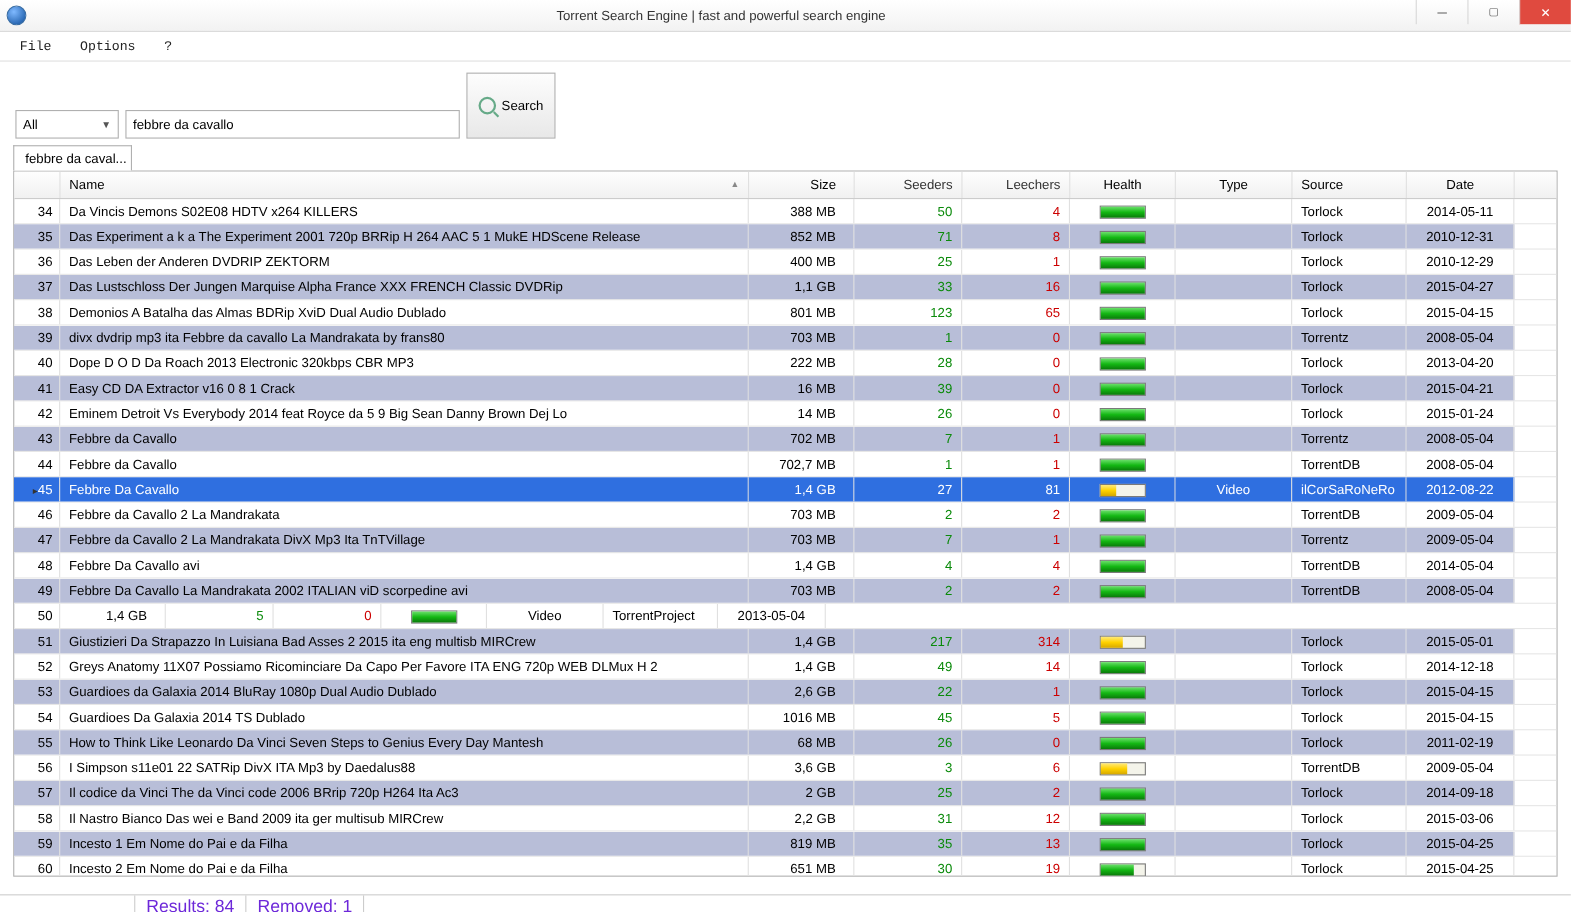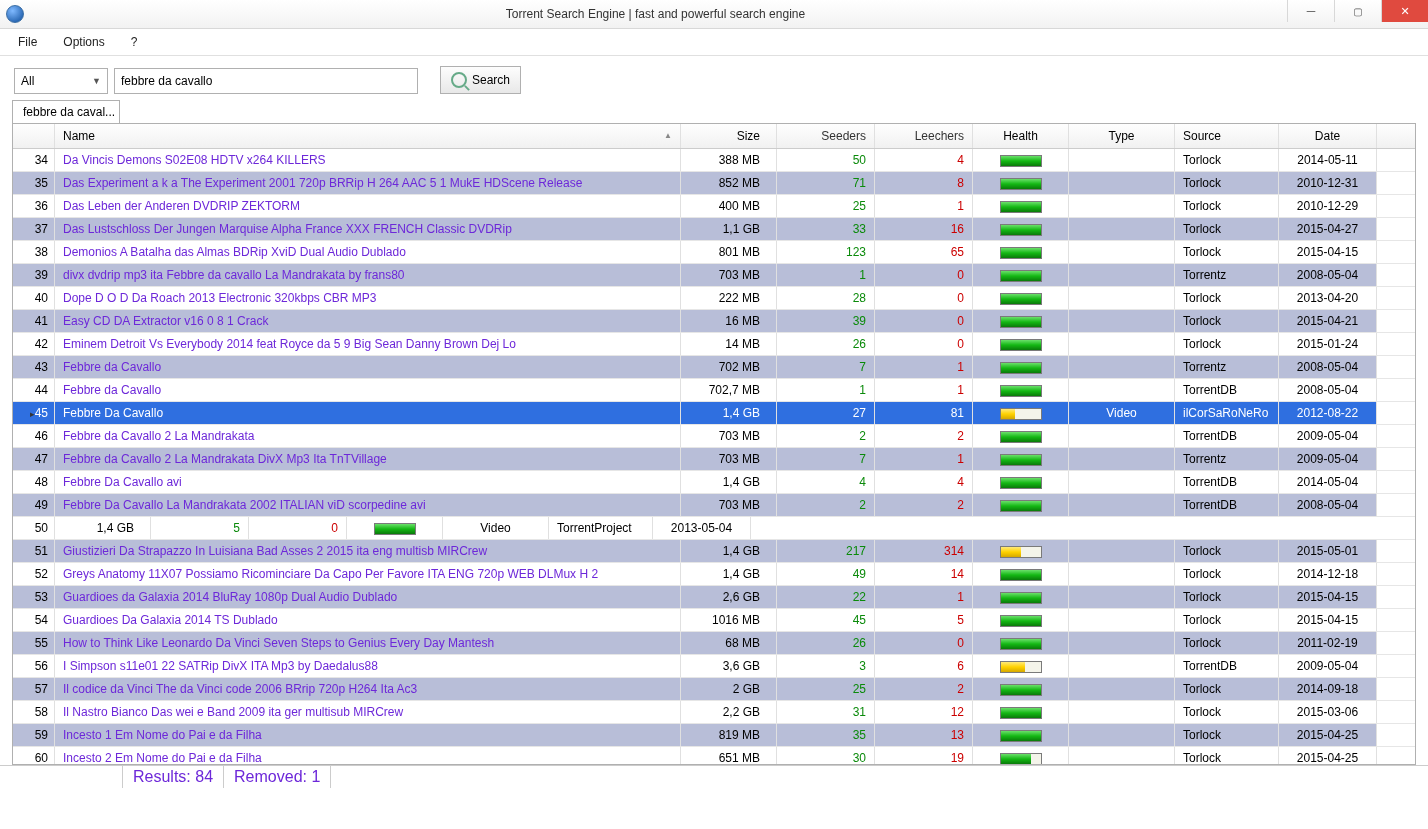--- a/index.html
+++ b/index.html
@@ -50,21 +50,21 @@
 }
 .winbtn.close::before { content: "✕"; font-size: 11px;}
 
 .menubar {
   height: 26px;
   display: flex; align-items: center;
   gap: 14px;
   padding-left: 12px;
   border-bottom: 1px solid #e0e0e0;
 }
-.menuitem { color: #222; padding: 4px 6px; }
+.menuitem { color: #222; padding: 4px 6px; font-family: Liberation Mono, monospace; }
 
 .toolbar {
   display: flex; align-items: flex-end; gap: 6px;
   padding: 10px 14px 6px 14px;
 }
 .dropdown {
   height: 24px; width: 80px;
   border: 1px solid #b0b0b0;
   display: flex; align-items: center; justify-content: space-between;
   padding: 0 6px;
@@ -75,22 +75,21 @@
   height: 24px; width: 290px;
   border: 1px solid #b0b0b0;
   padding: 0 6px;
   display: flex; align-items: center;
 }
 .searchbtn {
   height: 26px;
   border: 1px solid #b0b0b0;
   background: linear-gradient(to bottom, #fdfdfd, #e8e8e8);
   display: flex; align-items: center; gap: 5px;
-  padding: 0 10px;
-  margin-left: 16px;
+  padding: 16px 10px;
 }
 .searchbtn .icon {
   width: 12px; height: 12px;
   border: 2px solid #6a8;
   border-radius: 50%;
   position: relative;
 }
 .searchbtn .icon::after {
   content: ""; position: absolute;
   width: 2px; height: 6px; background: #6a8;
@@ -106,21 +105,21 @@
   height: 22px;
   border: 1px solid #b0b0b0;
   border-bottom: none;
   padding: 0 10px;
   background: #fff;
   max-width: 86px;
   white-space: nowrap;
 }
 
 .tablewrap {
-  margin: 0 12px 0 12px;
+  margin: 0 12px 16px 12px;
   border: 1px solid #b0b0b0;
   height: 640px;
   overflow: hidden;
   background: #fff;
 }
 .headerrow {
   display: flex;
   background: linear-gradient(to bottom, #fefefe, #f1f1f1);
   height: 24px; line-height: 24px;
   border-bottom: 1px solid #ccc;
@@ -150,21 +149,21 @@
 .bodyrows {
   overflow-y: scroll;
   height: 616px;
 }
 .row {
   display: flex;
   height: 22px; line-height: 22px;
   border-bottom: 1px solid #e6e6e6;
 }
 .row.alt .c { background: #b8bed8; }
-.row .c.col-name { color: #6d28d9; }
+.row .c.col-name { color: #000000; }
 .row.sel .c { background: #2f6fe0; color: #fff !important; }
 .row.sel .c.col-seed, .row.sel .c.col-leech { color: #fff; }
 .rowmarker {
   font-size: 9px; color: #333;
   width: 10px; text-align: right;
 }
 
 .health {
   display: inline-block;
   width: 40px; height: 10px;

